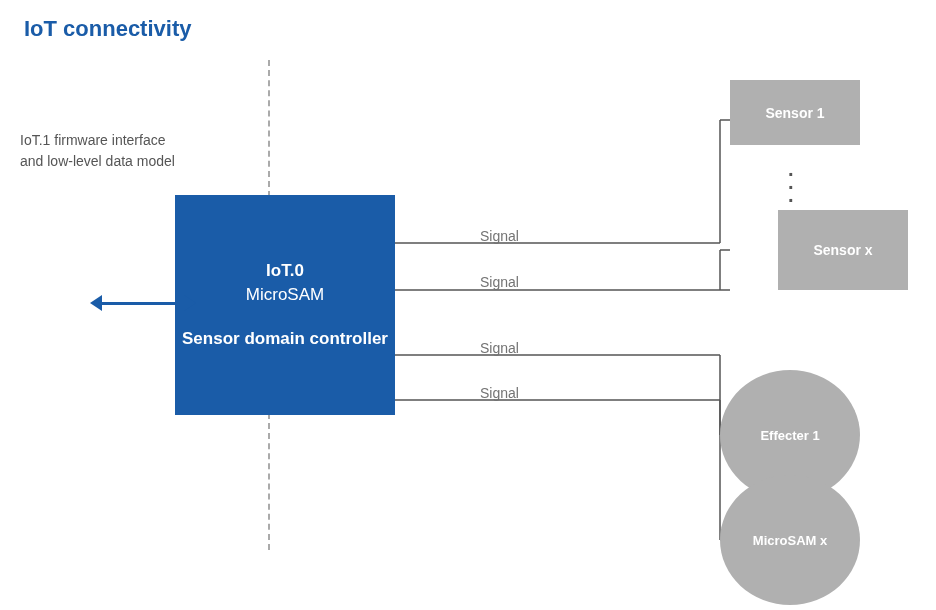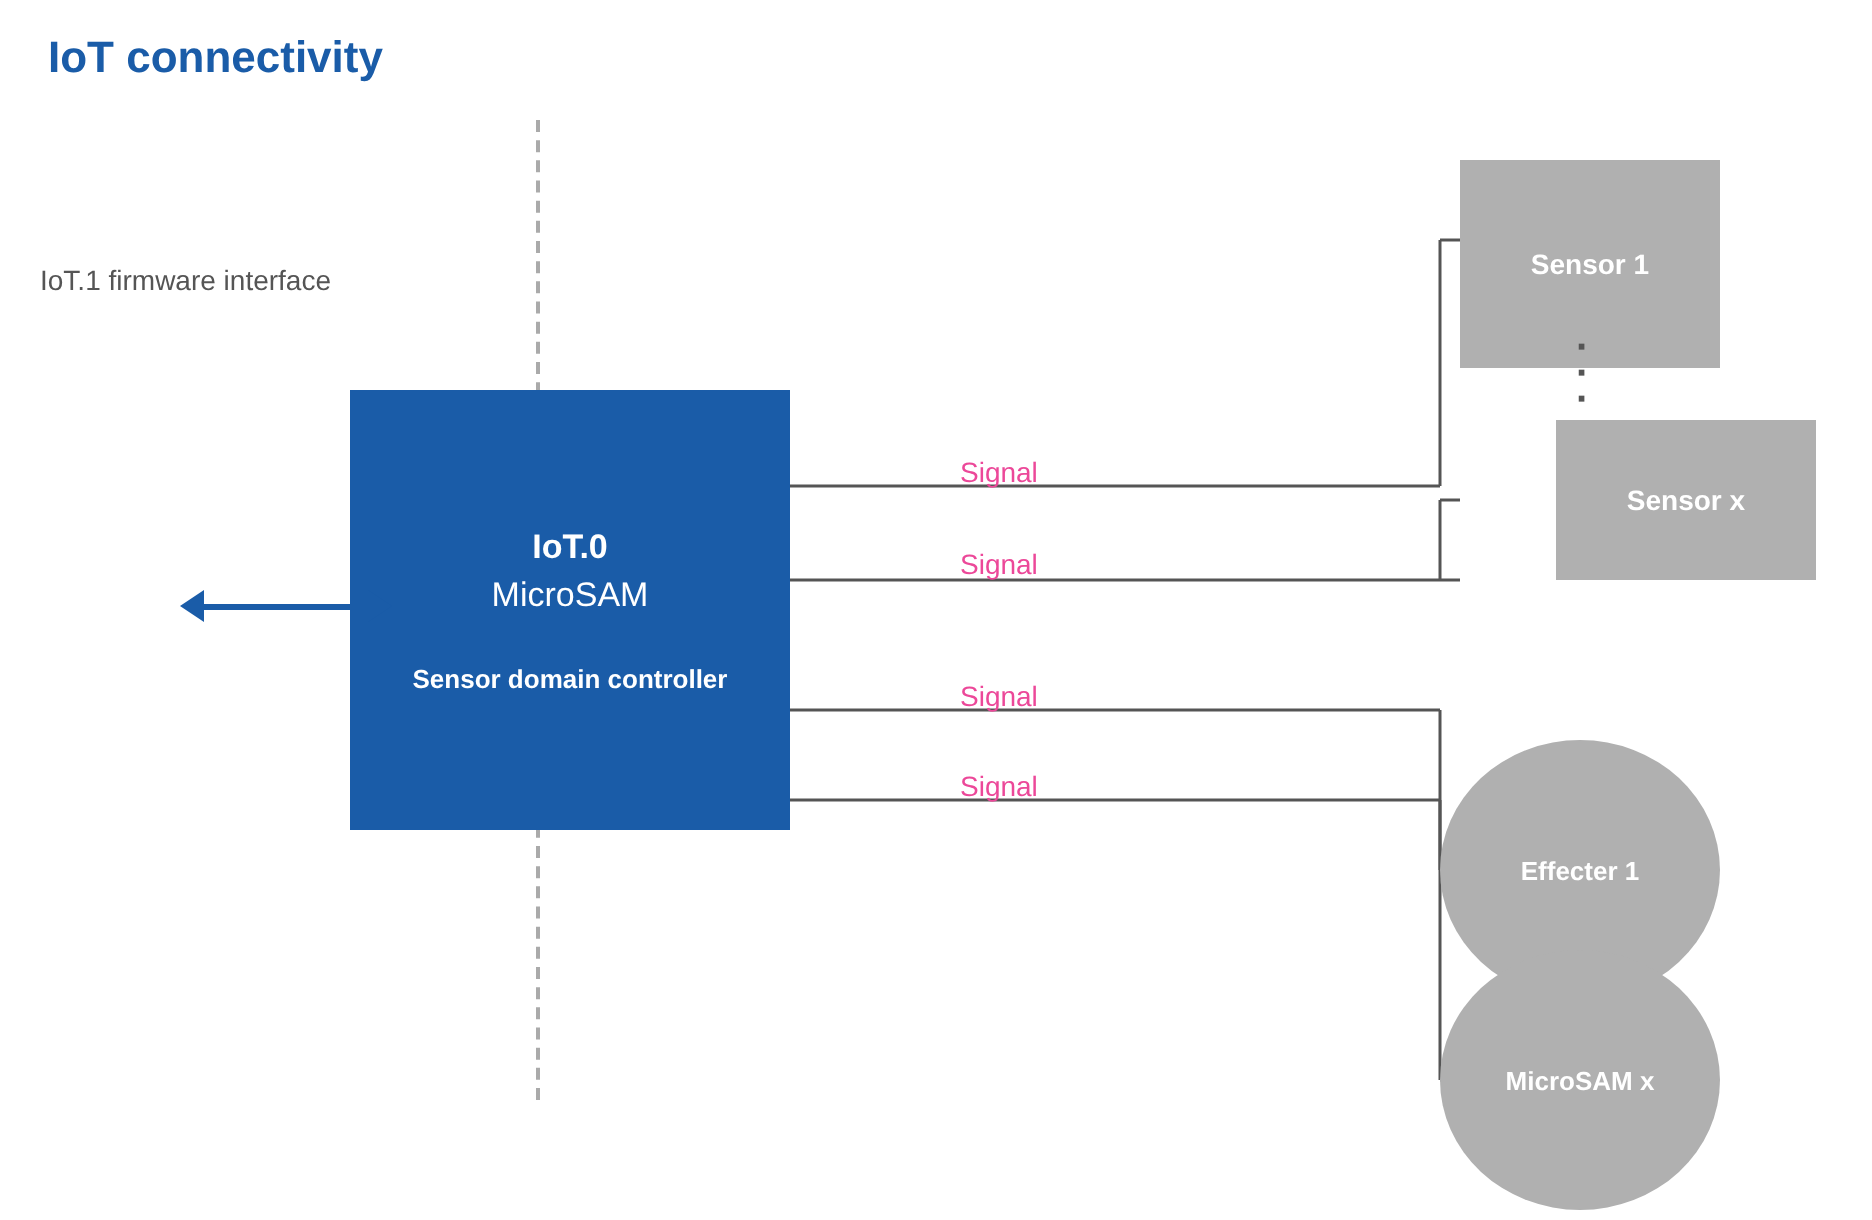--- a/index.html
+++ b/index.html
@@ -68,21 +68,21 @@
       font-size: 17px;
       font-weight: bold;
       margin-bottom: 4px;
     }
     .central-box .line2 {
       font-size: 17px;
       font-weight: normal;
       margin-bottom: 4px;
     }
     .central-box .line3 {
-      font-size: 13px;
+      font-size: 17px;
       font-weight: bold;
       margin-top: 20px;
     }
 
     
     .arrow-left {
       position: absolute;
       top: 295px;
       left: 90px;
       display: flex;
@@ -141,21 +141,21 @@
       left: 0;
       width: 936px;
       height: 610px;
       pointer-events: none;
     }
 
     
     .signal-text {
       position: absolute;
       font-size: 14px;
-      color: #ec4899;
+      color: #737373;
       text-align: center;
     }
 
     
     .dots {
       position: absolute;
       font-size: 20px;
       color: #555;
       font-weight: bold;
       letter-spacing: 2px;
@@ -163,20 +163,21 @@
   </style>
 </head>
 <body>
 
 <div class="diagram-container">
 
   <div class="title">IoT connectivity</div>
 
   <div class="left-label">
     <span>IoT.1 firmware interface</span><br>
+    <span>and low-level data model</span>
   </div>
 
   <div class="dashed-line"></div>
 
   <div class="central-box">
     <div class="line1">IoT.0</div>
     <div class="line2">MicroSAM</div>
     <div class="line3">Sensor domain controller</div>
   </div>
 
@@ -208,21 +209,21 @@
 
     <line x1="720" y1="400" x2="720" y2="540" stroke="#555" stroke-width="1.5"></line>
     <line x1="720" y1="540" x2="730" y2="540" stroke="#555" stroke-width="1.5"></line>
   </svg>
 
   <div class="signal-text" style="top:228px; left:480px;">Signal</div>
   <div class="signal-text" style="top:274px; left:480px;">Signal</div>
   <div class="signal-text" style="top:340px; left:480px;">Signal</div>
   <div class="signal-text" style="top:385px; left:480px;">Signal</div>
 
-  <div class="sensor-box" style="top:80px; left:730px; width:130px; height:104px;">
+  <div class="sensor-box" style="top:80px; left:730px; width:130px; height:65px;">
     <span>Sensor 1</span>
   </div>
 
   <div class="dots" style="top:163px; left:788px;">·</div>
   <div class="dots" style="top:176px; left:788px;">·</div>
   <div class="dots" style="top:189px; left:788px;">·</div>
 
   <div class="sensor-box" style="top:210px; left:730px; width:130px; height:80px;margin-left:48px;">
     <span>Sensor x</span>
   </div>

